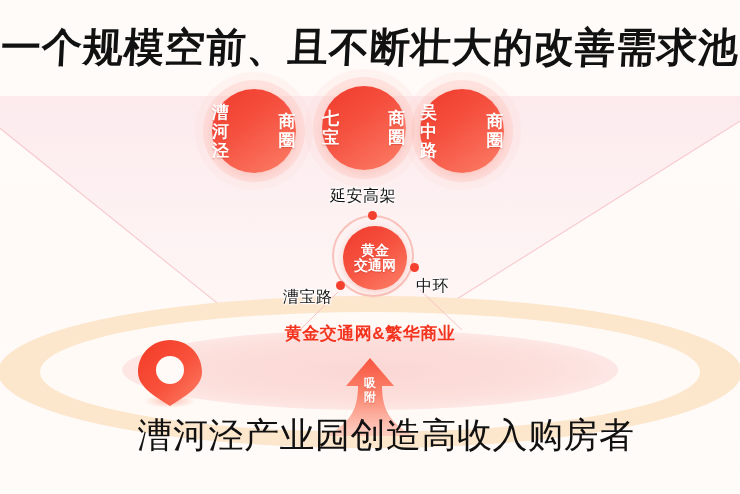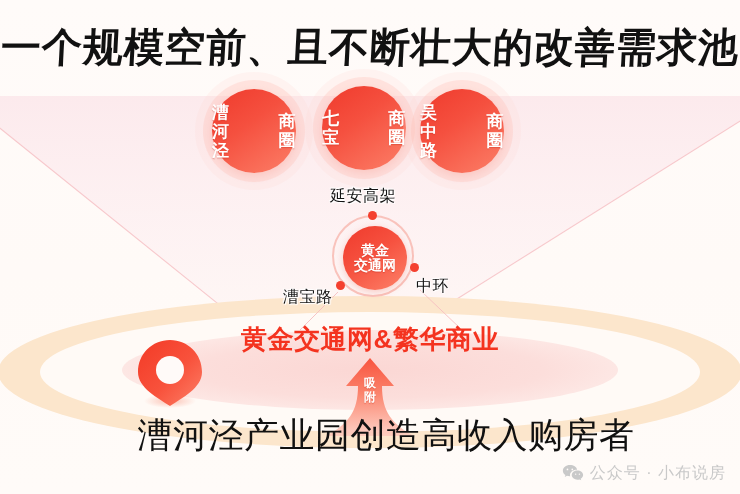--- a/index.html
+++ b/index.html
@@ -81,21 +81,21 @@
     text-shadow:0 0 3px #fff,0 0 3px #fff,0 0 3px #fff,1px 1px 0 #fff,-1px -1px 0 #fff;
     text-align:right;
   }
   .road-yanan{left:330px;top:186px;}
   .road-zhonghuan{left:416px;top:276px;}
   .road-caobao{left:283px;top:287px;}
 
   
   .highlight{
     position:absolute;left:0;top:322px;width:740px;text-align:center;
-    font-weight:bold;font-size:26px;letter-spacing:.5px;color:#f4331f;
+    font-weight:bold;font-size:17px;letter-spacing:.5px;color:#f4331f;
     z-index:34;white-space:nowrap;
   }
 
   
   .absorb{
     position:absolute;left:358px;top:376px;width:24px;z-index:36;
     color:#ffffff;font-weight:bold;font-size:12px;line-height:14px;
     text-align:center;
     text-shadow:0 1px 1px rgba(200,60,40,.45);
   }
@@ -219,25 +219,14 @@
 
   <div class="highlight">黄金交通网&amp;繁华商业</div>
 
   <div class="absorb">
     <span>吸</span>
     <span>附</span>
   </div>
 
   <div class="bottom-title">漕河泾产业园创造高收入购房者</div>
 
-  <div class="watermark">
-    <svg class="wechat-icon" viewBox="0 0 24 21">
-      <path d="M8.6 1.2C4.2 1.2 0.8 4.0 0.8 7.4c0 1.9 1.1 3.6 2.8 4.8l-0.7 2.1 2.4-1.2c0.9 0.3 1.9 0.5 3.0 0.5 0.2 0 0.4 0 0.6 0 -0.1-0.4-0.2-0.9-0.2-1.3 0-3.3 3.2-6.0 7.2-6.0 0.2 0 0.5 0 0.7 0C16.0 3.3 12.7 1.2 8.6 1.2z" fill="#c9c9c9"></path>
-      <path d="M23.2 12.2c0-2.8-2.8-5.1-6.3-5.1 -3.5 0-6.3 2.3-6.3 5.1 0 2.8 2.8 5.1 6.3 5.1 0.8 0 1.5-0.1 2.2-0.3l2.0 1.0 -0.6-1.7C22.2 15.3 23.2 13.8 23.2 12.2z" fill="#c9c9c9"></path>
-      <circle cx="5.9" cy="6.0" r="0.95" fill="#fffaf8"></circle>
-      <circle cx="11.2" cy="6.0" r="0.95" fill="#fffaf8"></circle>
-      <circle cx="14.9" cy="11.2" r="0.8" fill="#fffaf8"></circle>
-      <circle cx="19.1" cy="11.2" r="0.8" fill="#fffaf8"></circle>
-    </svg>
-    <span>公众号 · 小布说房</span>
-  </div>
 
 </div>
 
 </body></html>

